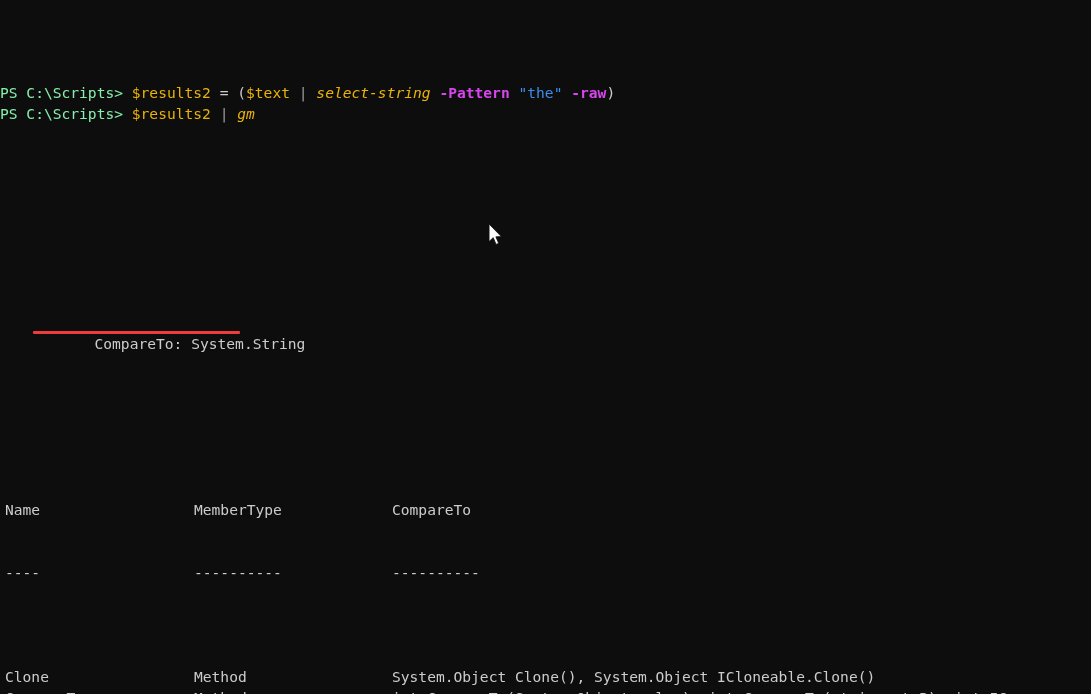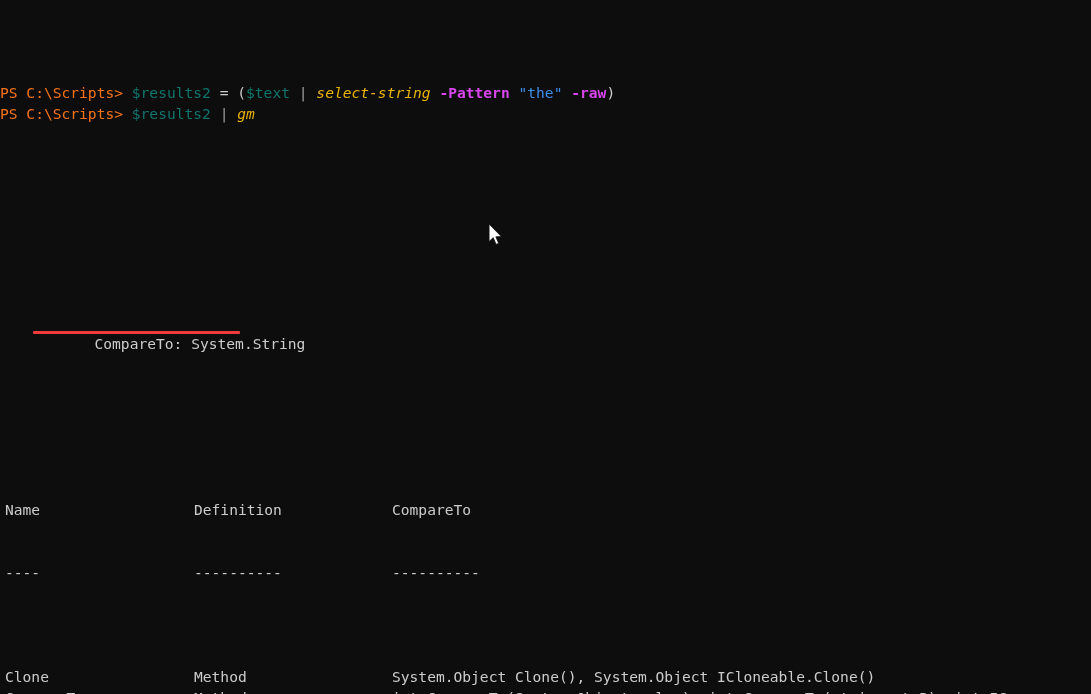--- a/index.html
+++ b/index.html
@@ -28,22 +28,22 @@
     -webkit-font-smoothing: antialiased;
   }
 
   .line {
     height: 20.85px;
     white-space: pre;
     overflow: hidden;
   }
 
   
-  .tok-prompt   { color: #f97316; }
-  .tok-var      { color: #0f766e; }
+  .tok-prompt   { color: #86efac; }
+  .tok-var      { color: #eab308; }
   .tok-op       { color: #cccccc; }
   .tok-cmdlet   { color: #eab308; font-style: italic; }
   .tok-param    { color: #d946ef; font-weight: bold; }
   .tok-string   { color: #3b8eea; }
   .tok-paren    { color: #cccccc; }
   .tok-pipe     { color: #9e9e9e; }
   .tok-plain    { color: #cccccc; }
 
   
   .blank { height: 20.85px; }
@@ -121,21 +121,21 @@
   <div class="typename-row">
     <span class="typename-text">   CompareTo: System.String</span>
     <div class="redline"></div>
   </div>
 
   <div class="blank"></div>
 
   
   <div class="row">
     <span class="col-name">Name</span>
-    <span class="col-type">Definition</span>
+    <span class="col-type">MemberType</span>
     <span class="col-def">CompareTo</span>
   </div>
   <div class="row">
     <span class="col-name">----</span>
     <span class="col-type">----------</span>
     <span class="col-def">----------</span>
   </div>
 
   
   <div id="table-body"><div class="row"><span class="col-name">Clone</span><span class="col-type">Method</span><span class="col-def">System.Object Clone(), System.Object ICloneable.Clone()</span></div><div class="row"><span class="col-name">CompareTo</span><span class="col-type">Method</span><span class="col-def">int CompareTo(System.Object value), int CompareTo(string strB), int ICompar…</span></div></div>

